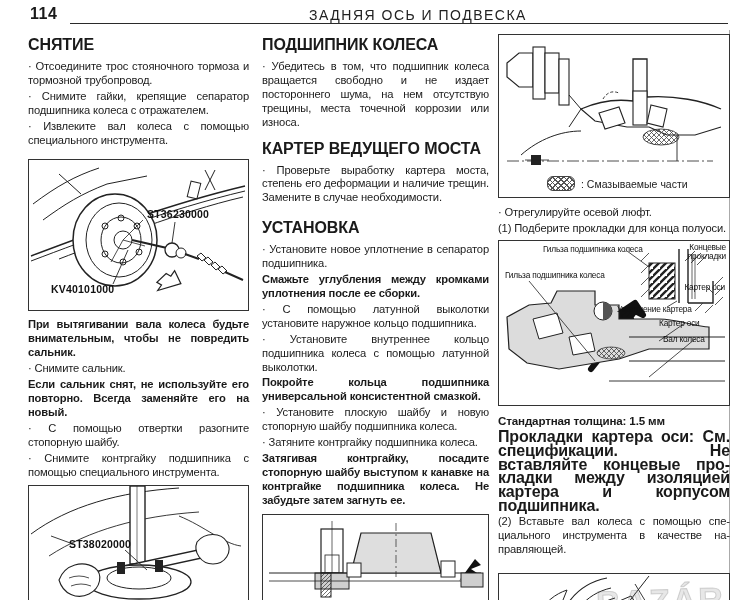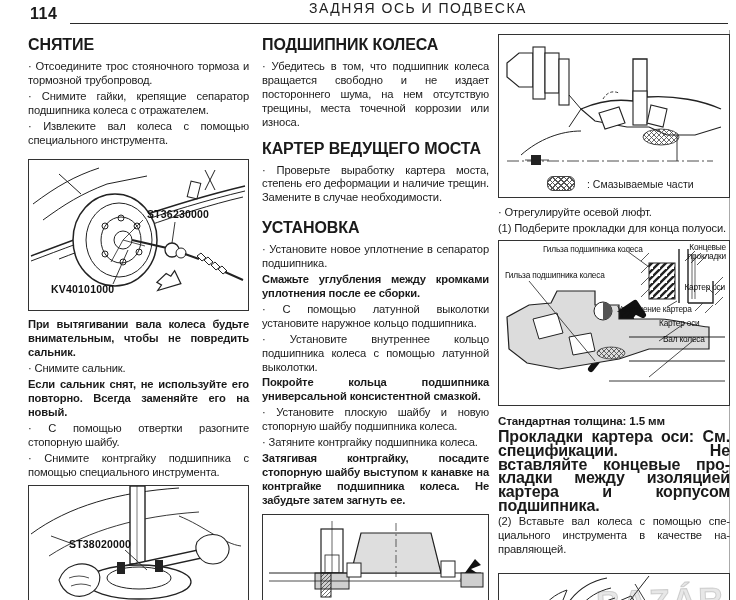--- a/index.html
+++ b/index.html
@@ -2,21 +2,21 @@
 <html><head>
 <meta charset="utf-8">
 <style>
   html,body{margin:0;padding:0;background:#888;}
   .page{
     position:relative; width:736px; height:600px; background:#ffffff;
     overflow:hidden; font-family:"Liberation Sans", sans-serif; color:#1a1a1a;
   }
   
   .page-number{position:absolute; left:30px; top:5px; font-size:16px; font-weight:bold; letter-spacing:.5px;text-align:center;}
-  .header-title{position:absolute; left:120px; right:20px; top:0; text-align:center; font-size:14px; letter-spacing:1.5px; color:#222;}
+  .header-title{position:absolute; left:120px; right:20px; top:7px; text-align:center; font-size:14px; letter-spacing:1.5px; color:#222;}
   .header-rule{position:absolute; left:70px; right:8px; top:23px; height:0; border-top:1.6px solid #2a2a2a;}
   .edge-line{position:absolute; top:30px; bottom:0; left:729px; width:1px; background:#aaa;}
 
   
   .col{position:absolute; top:36px;}
   .col-left{left:28px; width:221px;}
   .col-mid{left:262px; width:227px;}
   .col-right{left:498px; width:232px; top:34px;}
 
   .h2{font-size:16px; font-weight:bold; margin:10px 0 6px; letter-spacing:-.1px;}
@@ -28,21 +28,21 @@
   .figbox{position:relative; border:1.6px solid #333; background:#fff; margin:0; box-sizing:border-box;}
   .fig1{margin-top:12px; height:152px;}
   .fig2{margin-top:6px; height:120px;}
   .fig3{height:164px;}
   .fig4{margin-top:4px; height:166px;}
   .fig5{margin-top:6px; height:90px;}
   .fig6{margin-top:16px; height:70px;}
   .figbox svg{position:absolute; left:0; top:0;}
   .figlabel{position:absolute; font-size:10.5px; font-weight:bold; letter-spacing:.2px; color:#111; white-space:nowrap;}
   .calloutlabel{position:absolute; font-size:8.3px; letter-spacing:-.2px; color:#111; line-height:9px;}
-  .legend-row{position:absolute; left:48px; bottom:6px; display:flex; align-items:center; gap:12px;}
+  .legend-row{position:absolute; left:48px; bottom:6px; display:flex; align-items:center; gap:6px;}
   .legend-swatch{width:26px; height:13px; border:1px solid #444; background:
      repeating-linear-gradient(45deg,#555 0 1px,transparent 1px 4px),
      repeating-linear-gradient(-45deg,#555 0 1px,transparent 1px 4px);
      border-radius:6px;}
   .legend-text{font-size:10.5px; color:#222;}
   .watermark{
     position:absolute; right:4px; top:8px; font-size:34px; font-weight:bold;
     color:rgba(120,120,120,0.18); letter-spacing:2px; transform:rotate(-2deg);
     -webkit-text-stroke:1px rgba(110,110,110,0.28);
   }

